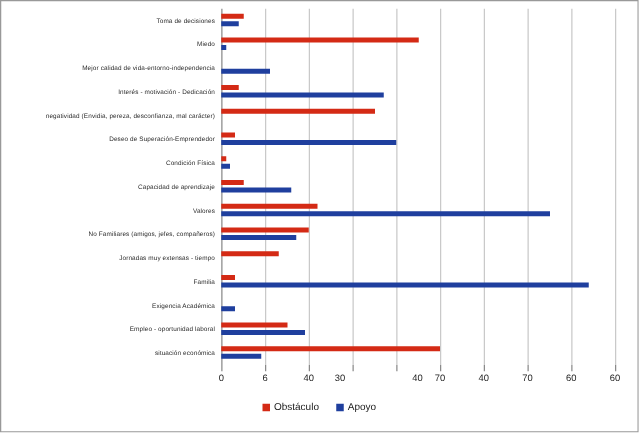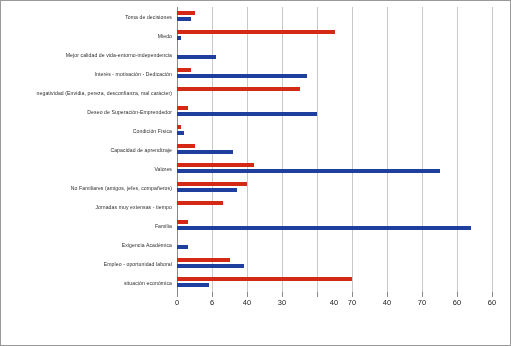--- a/index.html
+++ b/index.html
@@ -232,29 +232,39 @@
   </div>
 
   <div id="x-axis">
       <div class="tick-mark" style="left: 0px;"></div>
       <div class="tick-label" style="left: 0px;">0</div>
       <div class="tick-mark" style="left: 35px;"></div>
       <div class="tick-label" style="left: 35px;">6</div>
       <div class="tick-mark" style="left: 70px;"></div>
       <div class="tick-label" style="left: 70px;">40</div>
       <div class="tick-mark" style="left: 105px;"></div>
-      <div class="tick-label" style="left: 105px;">30</div>
+      <div class="tick-label" style="left: 95px;">30</div>
       <div class="tick-mark" style="left: 140px;"></div>
       <div class="tick-label" style="left: 157px;">40</div>
       <div class="tick-mark" style="left: 175px;"></div>
       <div class="tick-label" style="left: 175px;">70</div>
       <div class="tick-mark" style="left: 210px;"></div>
       <div class="tick-label" style="left: 210px;">40</div>
       <div class="tick-mark" style="left: 245px;"></div>
       <div class="tick-label" style="left: 245px;">70</div>
       <div class="tick-mark" style="left: 280px;"></div>
       <div class="tick-label" style="left: 280px;">60</div>
       <div class="tick-mark" style="left: 315px;"></div>
       <div class="tick-label" style="left: 315px;">60</div>
     </div>
 
+  <div id="legend">
+      <div class="legend-entry">
+        <span class="legend-swatch obstaculo" style="background: rgb(212, 42, 21);"></span>
+        <span class="legend-text">Obstáculo</span>
+      </div>
+      <div class="legend-entry">
+        <span class="legend-swatch apoyo" style="background: rgb(31, 63, 158);"></span>
+        <span class="legend-text">Apoyo</span>
+      </div>
+    </div>
 
 </div>
 
 </body></html>

